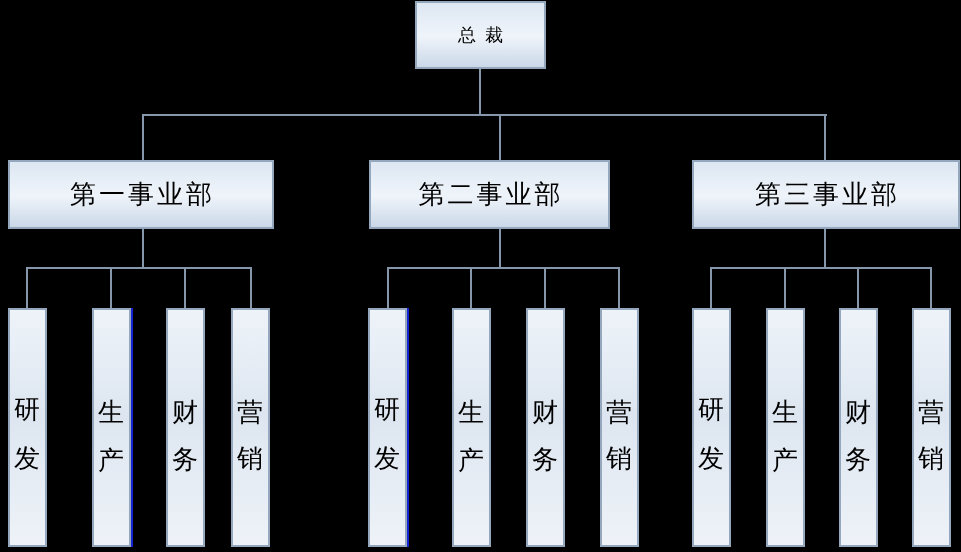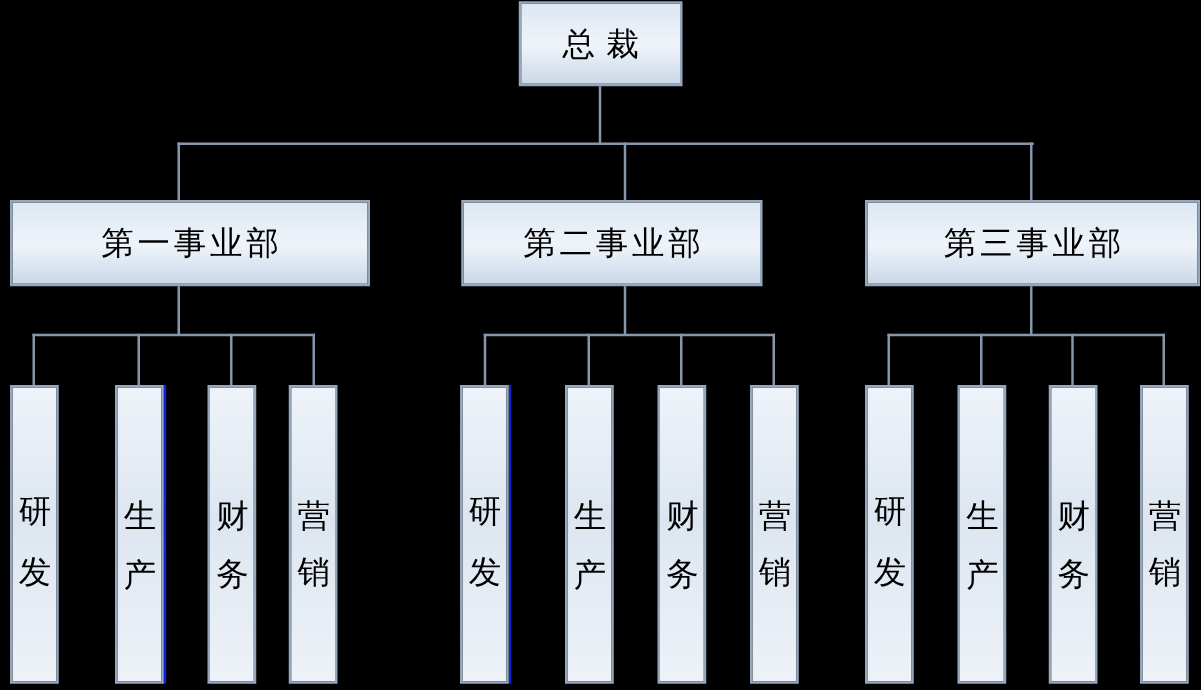--- a/index.html
+++ b/index.html
@@ -28,31 +28,31 @@
     position: absolute;
     box-sizing: border-box;
     border: 2px solid #94a7bc;
     background: linear-gradient(180deg, #dde7f2 0%, #eff4fa 52%, #cbd8e8 100%);
     display: flex;
     align-items: center;
     justify-content: center;
   }
   .root-box {
     left: 415px; top: 1px; width: 131px; height: 68px;
-    font-size: 26px;
+    font-size: 18px;
     letter-spacing: 9px;
     text-indent: 9px; 
   }
   .division-box {
     top: 160px; height: 69px;
     font-size: 26px;
     letter-spacing: 3px;
     text-indent: 3px;
   }
-  .division-1 { left: 8px;   width: 288px; }
+  .division-1 { left: 8px;   width: 266px; }
   .division-2 { left: 369px; width: 241px; }
   .division-3 { left: 692px; width: 268px; }
   .dept-box {
     top: 308px; width: 39px; height: 239px;
     background: linear-gradient(180deg, #eef3f9 0%, #dde6f0 45%, #eef2f8 100%);
     flex-direction: column;
     justify-content: flex-start;
     align-items: center;
     padding-top: 68px;
   }

